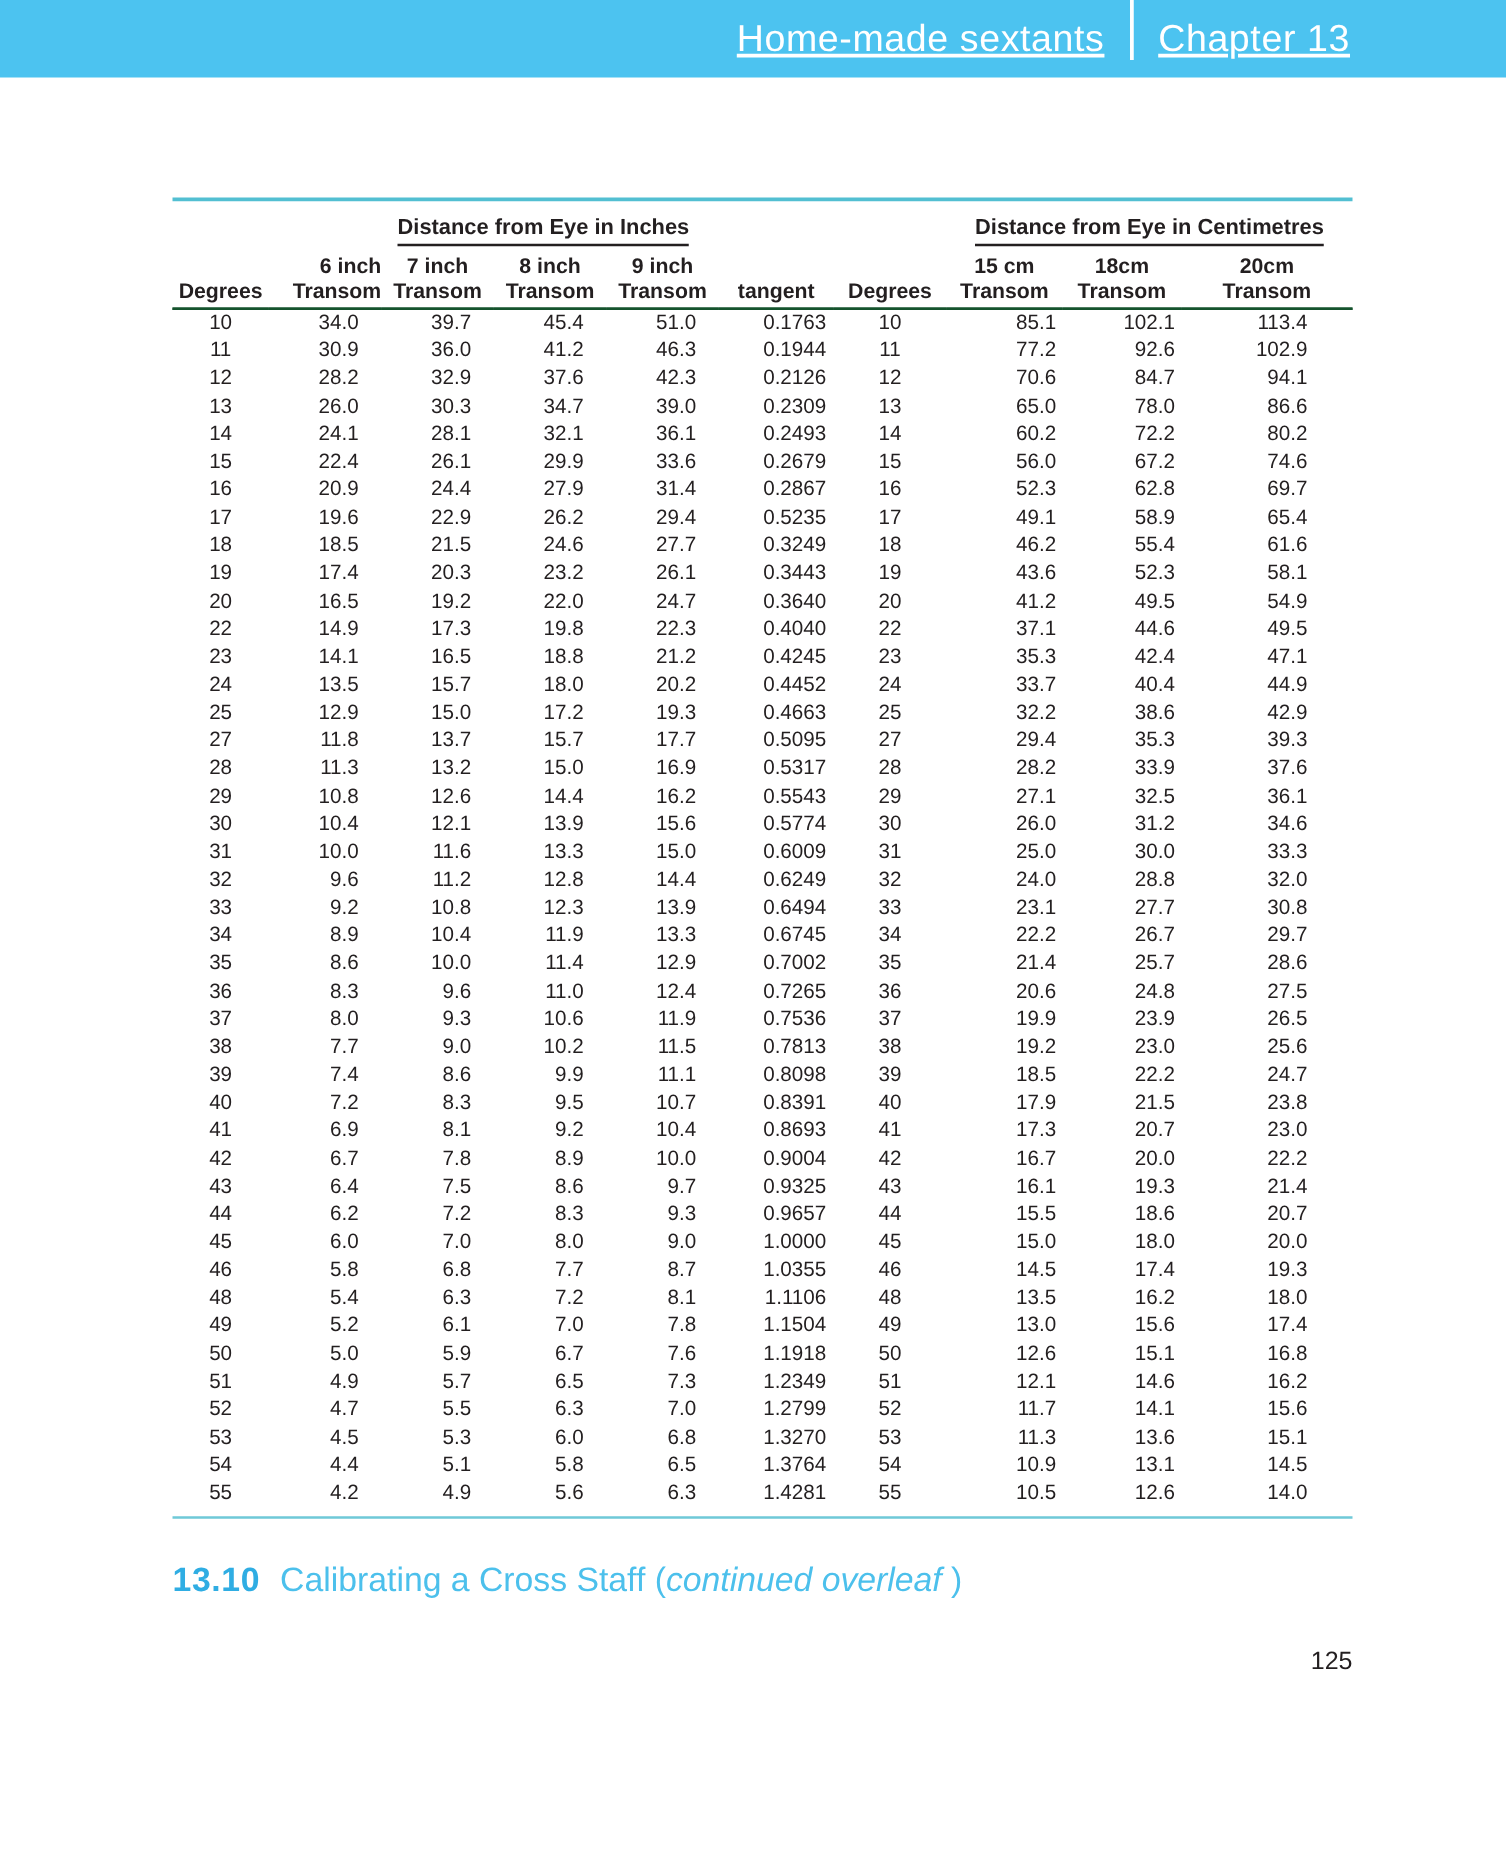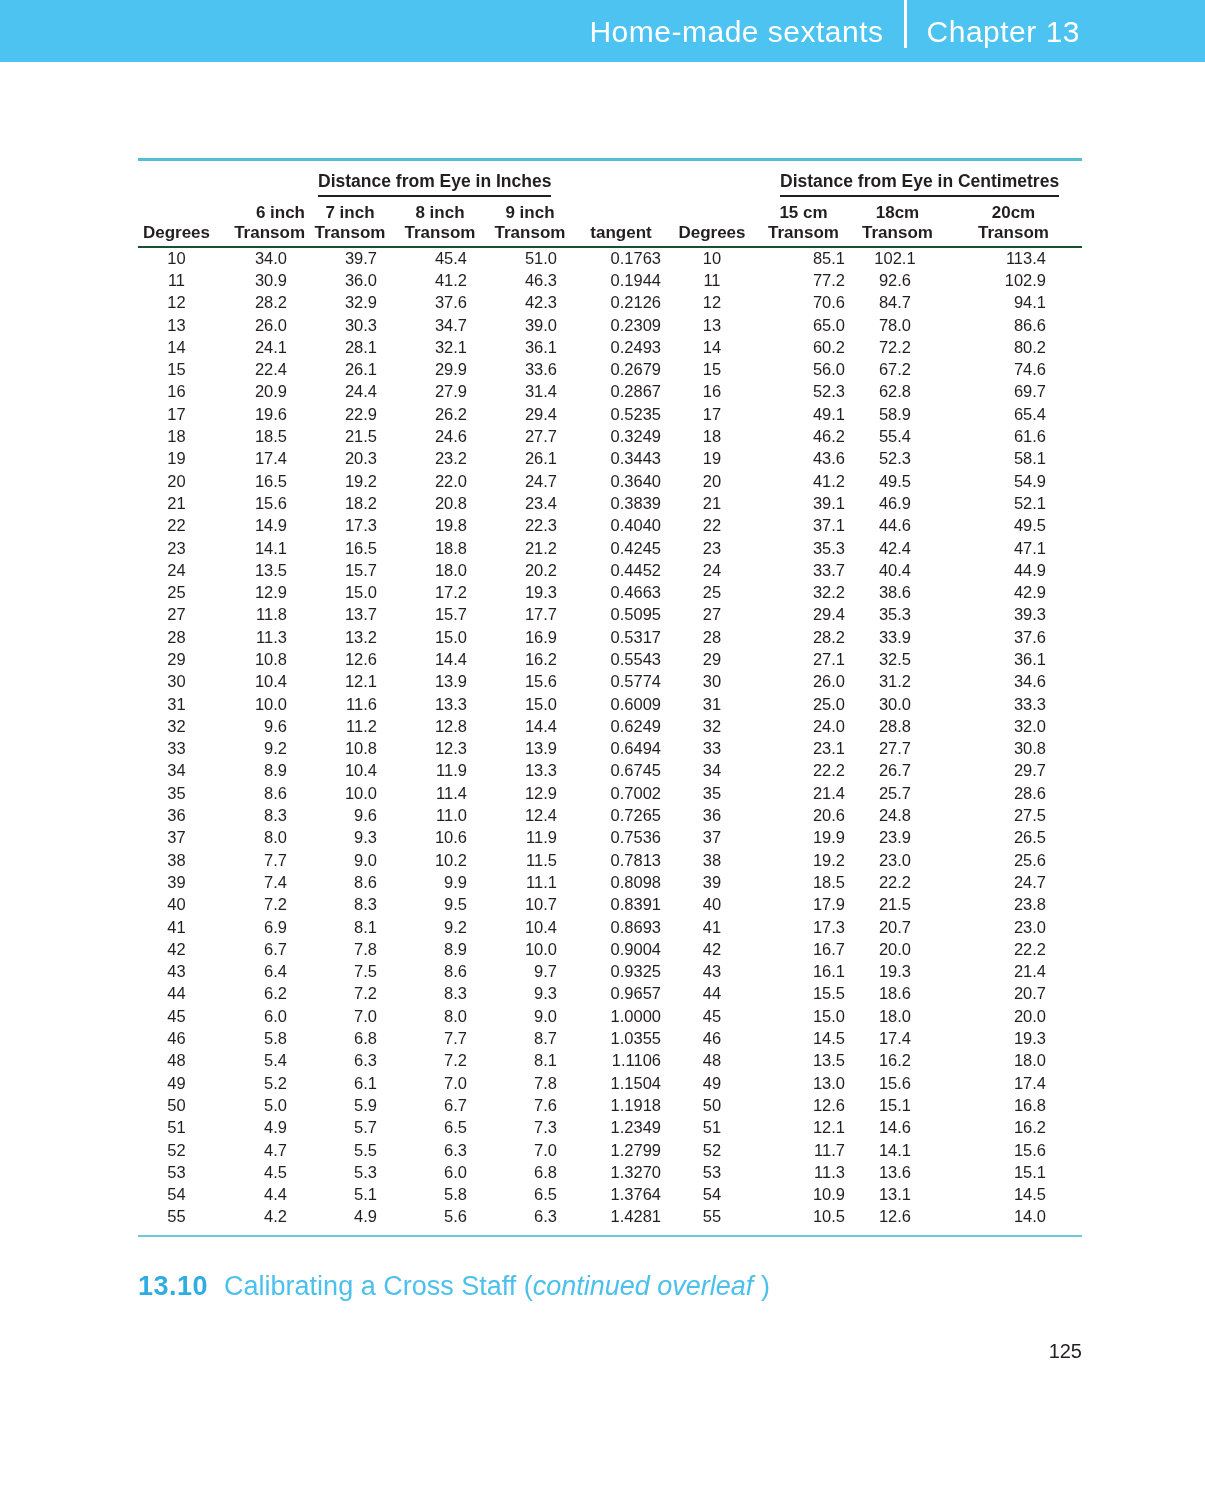--- a/index.html
+++ b/index.html
@@ -10,20 +10,21 @@
   }
   
   .topbar {
     position:relative; width:1205px; height:62px; background:#4cc3f0;
     display:flex; justify-content:flex-end; align-items:center;
     padding-right:125px; gap:20px;
   }
   .topbar .bar-text {
     color:#ffffff; font-size:30px; font-weight:400; letter-spacing:0.5px;
     padding-top:2px;
+    text-decoration:underline;
   }
   .bar-sep {
     width:3px; height:48px; background:#ffffff; align-self:flex-start;
   }
   
   .table-block { margin:96px 0 0 138px; width:944px; }
   .rule-thick { width:944px; height:3px; background:#52bfd2; }
   .group-headers { position:relative; height:40px;text-decoration:underline; }
   .gh {
     position:absolute; bottom:4px; font-weight:bold; font-size:17.5px;
@@ -41,21 +42,21 @@
   tbody td { font-size:16.5px; height:22.3px; padding:0; white-space:nowrap; }
   
   .c0 { width:77px; }  .c1 { width:90px;text-align:right; } .c2 { width:90px; }
   .c3 { width:90px; }  .c4 { width:90px; } .c5 { width:92px; }
   .c6 { width:90px; }  .c7 { width:93px; } .c8 { width:95px; }
   .c9 { width:137px; }
   tbody td.c0, tbody td.c6 { text-align:center; }
   tbody td.c1, tbody td.c2, tbody td.c3, tbody td.c4 { text-align:right; padding-right:18px; }
   tbody td.c5 { text-align:right; padding-right:6px; }
   tbody td.c7 { text-align:right; padding-right:5px; }
-  tbody td.c8 { text-align:center; padding-right:5px; }
+  tbody td.c8 { text-align:right; padding-right:5px; }
   tbody td.c9 { text-align:right; padding-right:36px; }
   .rule-bottom { width:944px; height:2px; background:#6fc9d8; margin-top:7px; }
   
   .caption { margin-top:34px; font-size:27px; white-space:nowrap; }
   .cap-num { font-weight:bold; color:#2fade3; margin-right:16px; letter-spacing:0.5px; }
   .cap-text { color:#4cc0ec; }
   .cap-text em { font-style:italic; }
   
   .pagenum { margin-top:38px; text-align:right; font-size:20px; color:#231f20; }
 </style>
@@ -228,32 +229,20 @@
           <td class="c2">19.2</td>
           <td class="c3">22.0</td>
           <td class="c4">24.7</td>
           <td class="c5">0.3640</td>
           <td class="c6">20</td>
           <td class="c7">41.2</td>
           <td class="c8">49.5</td>
           <td class="c9">54.9</td>
         </tr>
         <tr>
-          <td class="c0">21</td>
-          <td class="c1">15.6</td>
-          <td class="c2">18.2</td>
-          <td class="c3">20.8</td>
-          <td class="c4">23.4</td>
-          <td class="c5">0.3839</td>
-          <td class="c6">21</td>
-          <td class="c7">39.1</td>
-          <td class="c8">46.9</td>
-          <td class="c9">52.1</td>
-        </tr>
-        <tr>
           <td class="c0">22</td>
           <td class="c1">14.9</td>
           <td class="c2">17.3</td>
           <td class="c3">19.8</td>
           <td class="c4">22.3</td>
           <td class="c5">0.4040</td>
           <td class="c6">22</td>
           <td class="c7">37.1</td>
           <td class="c8">44.6</td>
           <td class="c9">49.5</td>

